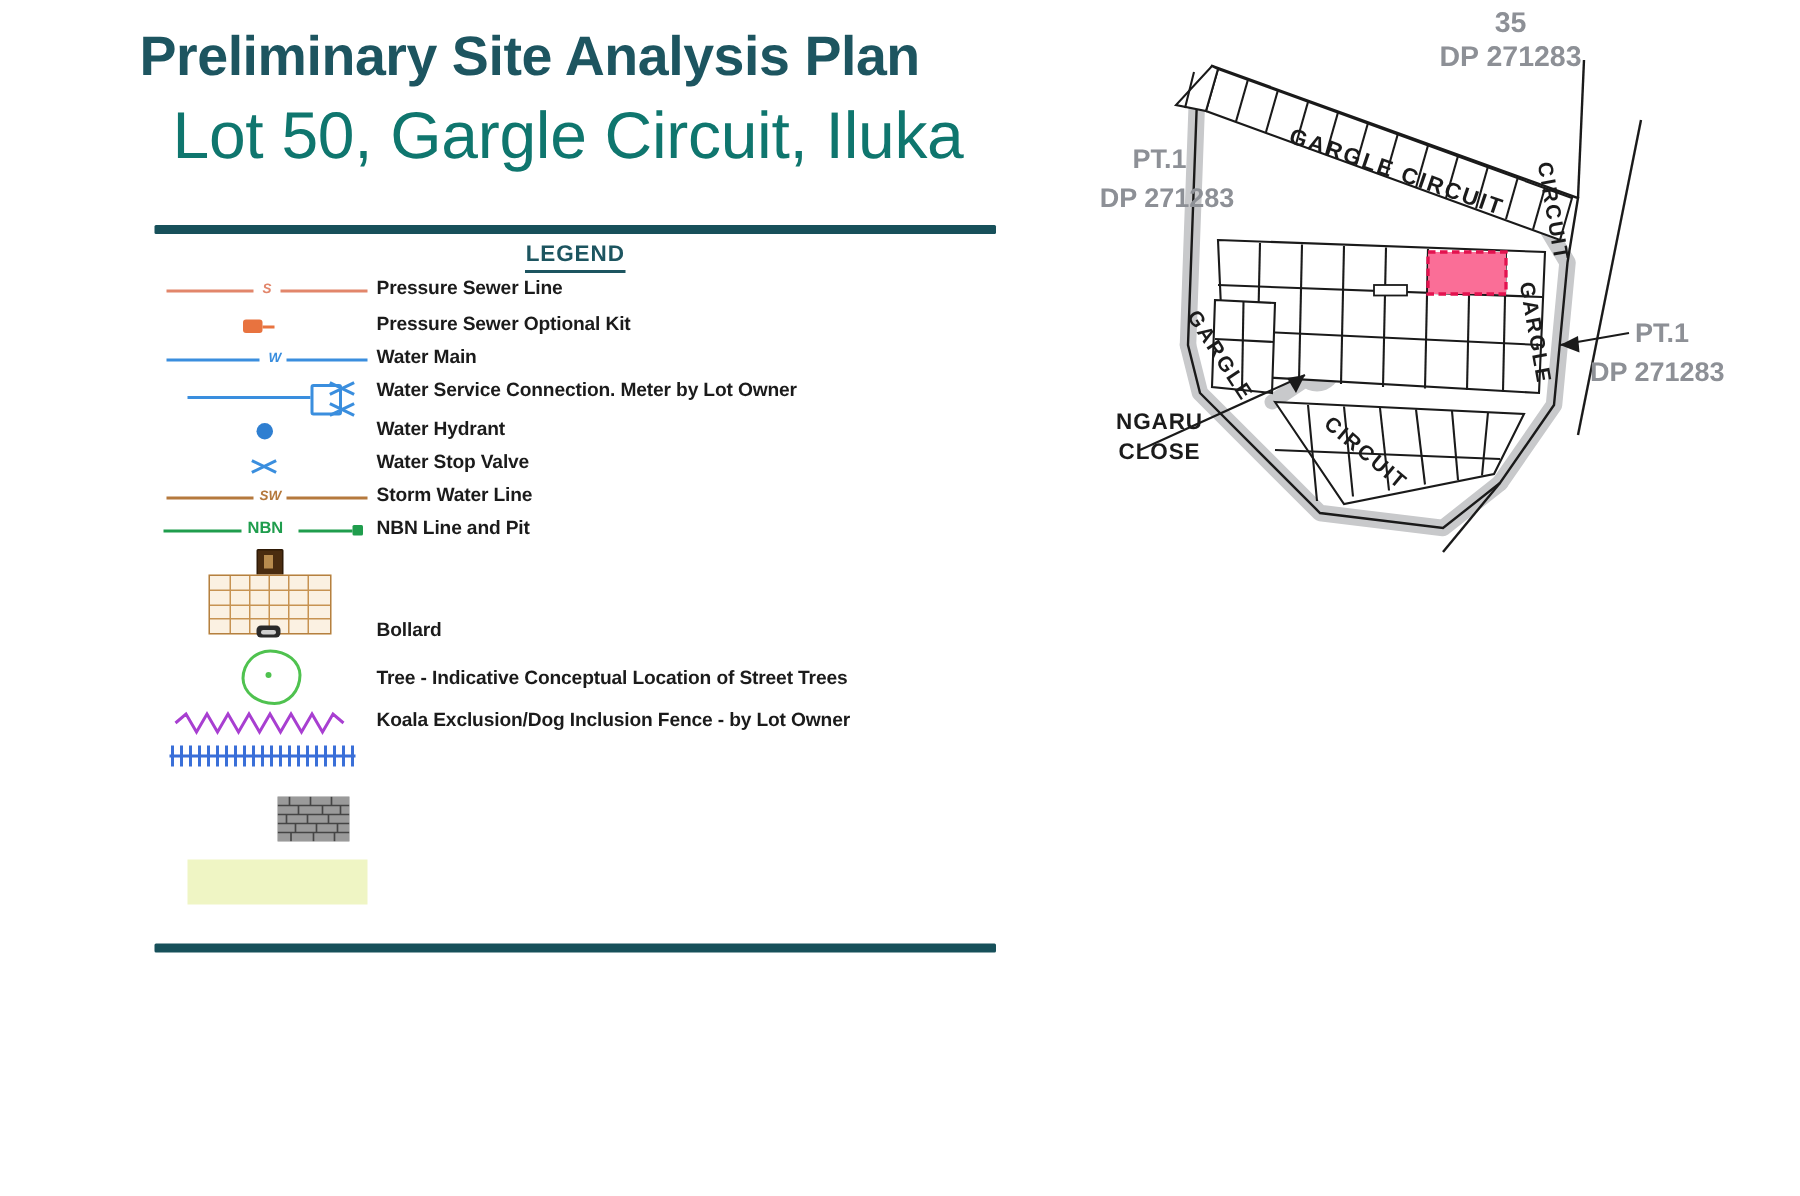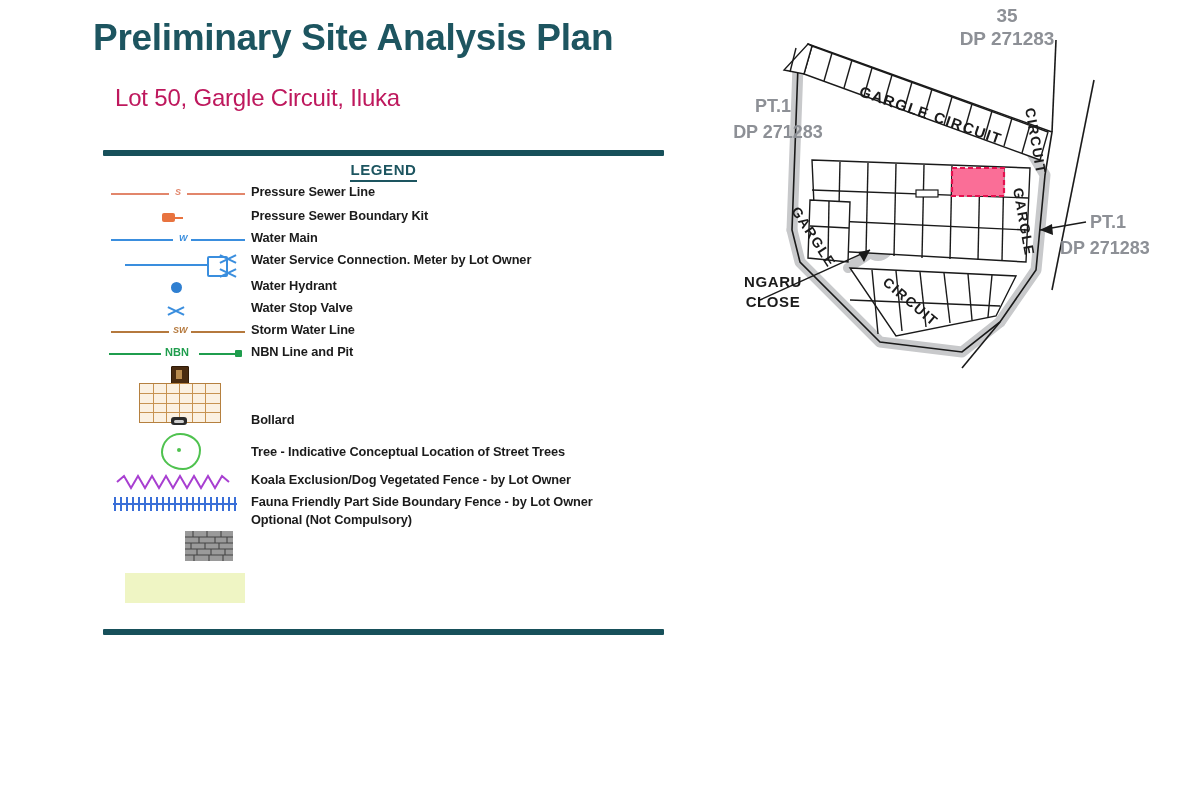--- a/index.html
+++ b/index.html
@@ -5,22 +5,22 @@
   html,body{margin:0;padding:0;background:#ffffff;}
   body{width:1200px;height:797px;position:relative;overflow:hidden;
        font-family:"Liberation Sans","DejaVu Sans",sans-serif;color:#1a1a1a;}
 
   
   #left-panel{position:absolute;left:0;top:0;width:700px;height:571px;}
 
   #title-block{position:absolute;left:93px;top:18px;width:600px;}
   #main-title{font-size:37px;font-weight:bold;color:#1d5560;letter-spacing:-0.3px;
               line-height:1.08;margin:0;white-space:nowrap;}
-  #sub-title{font-size:24px;font-weight:normal;color:#be185d;letter-spacing:-0.2px;
-             line-height:1.15;margin:26px 0 0 22px;white-space:nowrap;}
+  #sub-title{font-size:44px;font-weight:normal;color:#0f766e;letter-spacing:-0.2px;
+             line-height:1.15;margin:8px 0 0 22px;white-space:nowrap;}
 
   .divider{position:absolute;left:103px;width:561px;height:6px;
            background:#17505a;border-radius:1px;}
   #divider-top{top:150px;}
   #divider-bottom{top:629px;}
 
   #legend-heading{position:absolute;left:103px;top:161px;width:561px;text-align:center;
                   font-size:15px;font-weight:bold;color:#1d5560;letter-spacing:0.6px;}
   #legend-heading span{border-bottom:2px solid #1d5560;padding-bottom:2px;text-align:right;}
 
@@ -107,21 +107,21 @@
         <div class="hline" style="left:84px;top:10px;width:58px;border-top-color:#e2866b;"></div>
       </div>
       <div class="lbl">Pressure Sewer Line</div>
     </div>
 
     <div class="legend-row" style="top:24px;height:22px;">
       <div class="sym">
         <div class="kit" style="left:59px;top:6px;"></div>
         <div class="kitstem" style="left:72px;top:10px;"></div>
       </div>
-      <div class="lbl">Pressure Sewer Boundary Kit</div>
+      <div class="lbl">Pressure Sewer Optional Kit</div>
     </div>
 
     <div class="legend-row" style="top:46px;height:22px;">
       <div class="sym">
         <div class="hline" style="left:8px;top:10px;width:62px;border-top-color:#3a8ede;"></div>
         <div class="code" style="left:76px;top:5px;color:#3a8ede;">W</div>
         <div class="hline" style="left:88px;top:10px;width:54px;border-top-color:#3a8ede;"></div>
       </div>
       <div class="lbl">Water Main</div>
     </div>
@@ -200,21 +200,21 @@
       </div>
       <div class="lbl" style="top:12px;">Tree - Indicative Conceptual Location of Street Trees</div>
     </div>
 
     <div class="legend-row" style="top:288px;height:22px;">
       <div class="sym">
         <svg width="145" height="22" viewBox="0 0 145 22">
           <path d="M14 11 L21 5 L28 17 L35 5 L42 17 L49 5 L56 17 L63 5 L70 17 L77 5 L84 17 L91 5 L98 17 L105 5 L112 17 L119 5 L126 11" fill="none" stroke="#a83fd1" stroke-width="2"></path>
         </svg>
       </div>
-      <div class="lbl">Koala Exclusion/Dog Vegetated Fence - by Lot Owner</div>
+      <div class="lbl">Koala Exclusion/Dog Inclusion Fence - by Lot Owner</div>
     </div>
 
     <div class="legend-row" style="top:310px;height:34px;">
       <div class="sym">
         <svg width="145" height="22" viewBox="0 0 145 22">
           <line x1="10" y1="11" x2="134" y2="11" stroke="#3a6fd8" stroke-width="2"></line>
           <g stroke="#3a6fd8" stroke-width="2">
             <line x1="12" y1="4" x2="12" y2="18"></line>
               <line x1="18" y1="4" x2="18" y2="18"></line>
             <line x1="24" y1="4" x2="24" y2="18"></line>
@@ -232,22 +232,20 @@
             <line x1="96" y1="4" x2="96" y2="18"></line>
               <line x1="102" y1="4" x2="102" y2="18"></line>
             <line x1="108" y1="4" x2="108" y2="18"></line>
               <line x1="114" y1="4" x2="114" y2="18"></line>
             <line x1="120" y1="4" x2="120" y2="18"></line>
               <line x1="126" y1="4" x2="126" y2="18"></line>
             <line x1="132" y1="4" x2="132" y2="18"></line>
           </g>
         </svg>
       </div>
-      <div class="lbl">Fauna Friendly Part Side Boundary Fence - by Lot Owner
-Optional (Not Compulsory)</div>
     </div>
 
     <div class="legend-row" style="top:344px;height:38px;">
       <div class="sym">
         <div class="stone" style="left:82px;top:4px;">
           <svg width="48" height="30" viewBox="0 0 48 30">
             <rect width="48" height="30" fill="#9a9a9a"></rect>
             <g stroke="#454545" stroke-width="1.1">
               <line x1="0" y1="6" x2="48" y2="6"></line>
                 <line x1="0" y1="12" x2="48" y2="12"></line>

